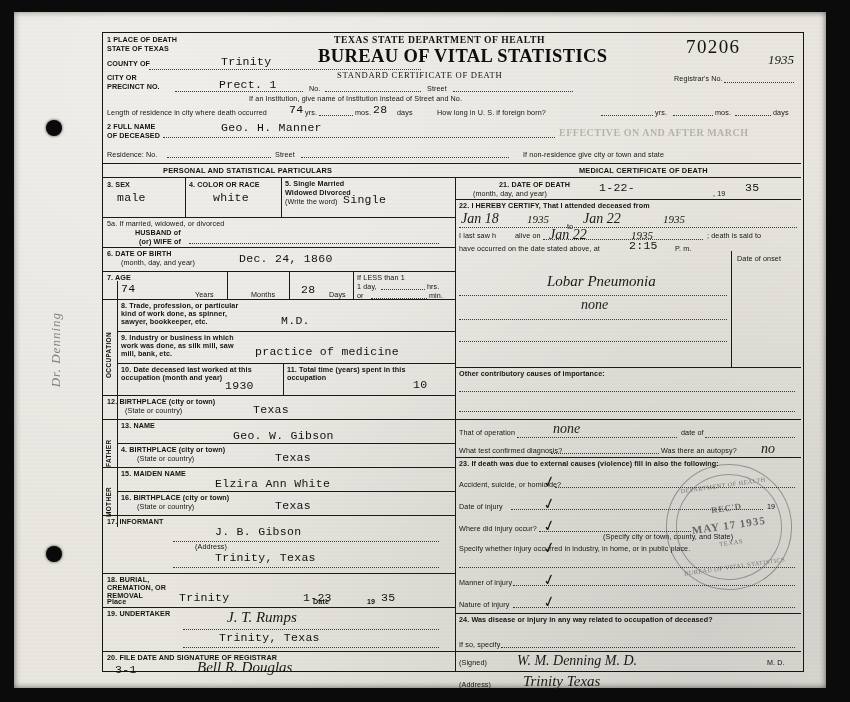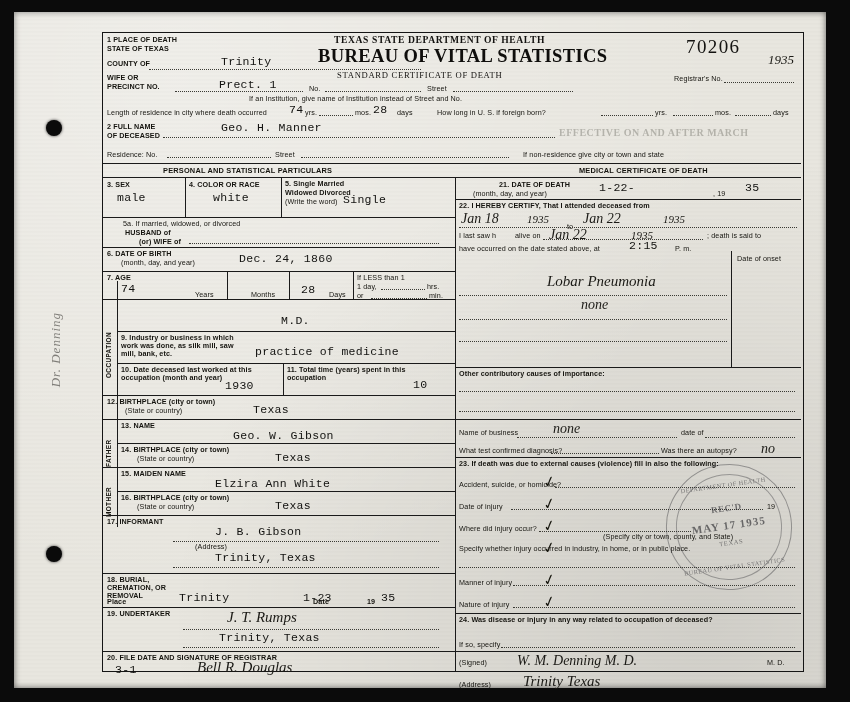--- a/index.html
+++ b/index.html
@@ -65,21 +65,21 @@
     <div class="dots" style="left:710px;top:70px;width:70px;"></div>
 
     <div class="form">
 
       <div class="t tb" style="left:4px;top:3px;">1 PLACE OF DEATH</div>
       <div class="t tb" style="left:4px;top:12px;">STATE OF TEXAS</div>
       <div class="t tb" style="left:4px;top:27px;">COUNTY OF</div>
       <div class="hand" style="left:118px;top:22px;">Trinity</div>
       <div class="dots" style="left:46px;top:36px;width:272px;"></div>
 
-      <div class="t tb" style="left:4px;top:41px;">WIFE OR</div>
+      <div class="t tb" style="left:4px;top:41px;">CITY OR</div>
       <div class="t tb" style="left:4px;top:50px;">PRECINCT NO.</div>
       <div class="hand" style="left:116px;top:45px;">Prect. 1</div>
       <div class="dots" style="left:72px;top:58px;width:128px;"></div>
       <div class="t" style="left:206px;top:52px;">No.</div>
       <div class="dots" style="left:222px;top:58px;width:96px;"></div>
       <div class="t" style="left:324px;top:52px;">Street</div>
       <div class="dots" style="left:350px;top:58px;width:120px;"></div>
       <div class="t" style="left:146px;top:62px;">If an Institution, give name of Institution instead of Street and No.</div>
 
       <div class="t" style="left:4px;top:76px;">Length of residence in city where death occurred</div>
@@ -125,22 +125,22 @@
       <div class="ln vl" style="left:82px;top:144px;height:40px;"></div>
       <div class="t tb" style="left:86px;top:148px;">4. COLOR OR RACE</div>
       <div class="hand" style="left:110px;top:158px;">white</div>
       <div class="ln vl" style="left:178px;top:144px;height:40px;"></div>
       <div class="t tb" style="left:182px;top:147px;">5. Single   Married</div>
       <div class="t tb" style="left:182px;top:156px;">Widowed   Divorced</div>
       <div class="t" style="left:182px;top:165px;">(Write the word)</div>
       <div class="hand" style="left:240px;top:160px;">Single</div>
       <div class="ln hl" style="left:0;top:184px;width:352px;"></div>
 
-      <div class="t" style="left:20px;top:187px;">5a.   If married, widowed, or divorced</div>
-      <div class="t tb" style="left:22px;top:196px;">HUSBAND of</div>
+      <div class="t" style="left:4px;top:187px;">5a.   If married, widowed, or divorced</div>
+      <div class="t tb" style="left:32px;top:196px;">HUSBAND of</div>
       <div class="t tb" style="left:36px;top:205px;">(or) WIFE of</div>
       <div class="dots" style="left:86px;top:210px;width:250px;"></div>
       <div class="ln hl" style="left:0;top:214px;width:352px;"></div>
 
       <div class="t tb" style="left:4px;top:217px;">6.   DATE OF BIRTH</div>
       <div class="t" style="left:18px;top:226px;">(month, day, and year)</div>
       <div class="hand" style="left:136px;top:219px;">Dec. 24, 1860</div>
       <div class="ln hl" style="left:0;top:238px;width:352px;"></div>
 
       <div class="t tb" style="left:4px;top:241px;">7. AGE</div>
@@ -155,20 +155,21 @@
       <div class="t" style="left:254px;top:241px;">If LESS than 1</div>
       <div class="t" style="left:254px;top:250px;">1 day,</div>
       <div class="t" style="left:324px;top:250px;">hrs.</div>
       <div class="t" style="left:254px;top:259px;">or</div>
       <div class="t" style="left:326px;top:259px;">min.</div>
       <div class="dots" style="left:278px;top:256px;width:44px;"></div>
       <div class="dots" style="left:268px;top:265px;width:56px;"></div>
       <div class="ln hl" style="left:0;top:266px;width:352px;"></div>
 
       <div class="vertlabel" style="left:2px;top:262px;height:120px;">OCCUPATION</div>
+      <div class="t tb" style="left:18px;top:269px;width:120px;">8.   Trade, profession, or particular kind of work done, as spinner, sawyer, bookkeeper, etc.</div>
       <div class="hand" style="left:178px;top:281px;">M.D.</div>
       <div class="ln hl" style="left:14px;top:298px;width:338px;"></div>
 
       <div class="t tb" style="left:18px;top:301px;width:118px;">9.   Industry or business in which work was done, as silk mill, saw mill, bank, etc.</div>
       <div class="hand" style="left:152px;top:312px;">practice of medicine</div>
       <div class="ln hl" style="left:14px;top:330px;width:338px;"></div>
 
       <div class="t tb" style="left:18px;top:333px;width:140px;">10. Date deceased last worked at this occupation (month and year)</div>
       <div class="hand" style="left:122px;top:346px;">1930</div>
       <div class="ln vl" style="left:180px;top:330px;height:32px;"></div>
@@ -178,21 +179,21 @@
 
       <div class="t tb" style="left:4px;top:365px;">12. BIRTHPLACE (city or town)</div>
       <div class="t" style="left:22px;top:374px;">(State or country)</div>
       <div class="hand" style="left:150px;top:370px;">Texas</div>
       <div class="ln hl" style="left:0;top:386px;width:352px;"></div>
 
       <div class="vertlabel" style="left:2px;top:390px;height:60px;">FATHER</div>
       <div class="t tb" style="left:18px;top:389px;">13. NAME</div>
       <div class="hand" style="left:130px;top:396px;">Geo. W. Gibson</div>
       <div class="ln hl" style="left:14px;top:410px;width:338px;"></div>
-      <div class="t tb" style="left:18px;top:413px;">14. BIRTHPLACE (city or town)</div>
+      <div class="t tb" style="left:18px;top:413px;">4. BIRTHPLACE (city or town)</div>
       <div class="t" style="left:34px;top:422px;">(State or country)</div>
       <div class="hand" style="left:172px;top:418px;">Texas</div>
       <div class="ln hl" style="left:0;top:434px;width:352px;"></div>
 
       <div class="vertlabel" style="left:2px;top:438px;height:62px;">MOTHER</div>
       <div class="t tb" style="left:18px;top:437px;">15. MAIDEN NAME</div>
       <div class="hand" style="left:112px;top:444px;">Elzira Ann White</div>
       <div class="ln hl" style="left:14px;top:458px;width:338px;"></div>
       <div class="t tb" style="left:18px;top:461px;">16. BIRTHPLACE (city or town)</div>
       <div class="t" style="left:34px;top:470px;">(State or country)</div>
@@ -260,21 +261,21 @@
       <div class="script" style="left:478px;top:264px;font-size:14px;">none</div>
       <div class="dots" style="left:356px;top:286px;width:268px;"></div>
       <div class="dots" style="left:356px;top:308px;width:268px;"></div>
       <div class="ln hl" style="left:352px;top:334px;width:346px;"></div>
 
       <div class="t tb" style="left:356px;top:337px;">Other contributory causes of importance:</div>
       <div class="dots" style="left:356px;top:358px;width:336px;"></div>
       <div class="dots" style="left:356px;top:378px;width:336px;"></div>
       <div class="ln hl" style="left:352px;top:386px;width:346px;"></div>
 
-      <div class="t" style="left:356px;top:396px;">Name of business</div>
+      <div class="t" style="left:356px;top:396px;">That of operation</div>
       <div class="script" style="left:450px;top:388px;font-size:14px;">none</div>
       <div class="dots" style="left:414px;top:404px;width:160px;"></div>
       <div class="t" style="left:578px;top:396px;">date of</div>
       <div class="dots" style="left:602px;top:404px;width:90px;"></div>
 
       <div class="t" style="left:356px;top:414px;">What test confirmed diagnosis?</div>
       <div class="dots" style="left:448px;top:420px;width:108px;"></div>
       <div class="t" style="left:558px;top:414px;">Was there an autopsy?</div>
       <div class="script" style="left:658px;top:408px;font-size:14px;">no</div>
       <div class="ln hl" style="left:352px;top:424px;width:346px;"></div>

